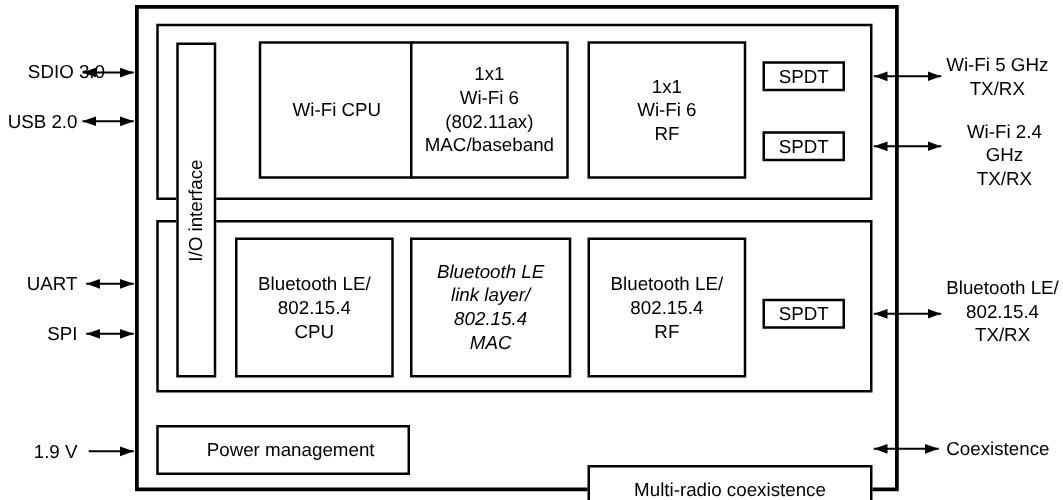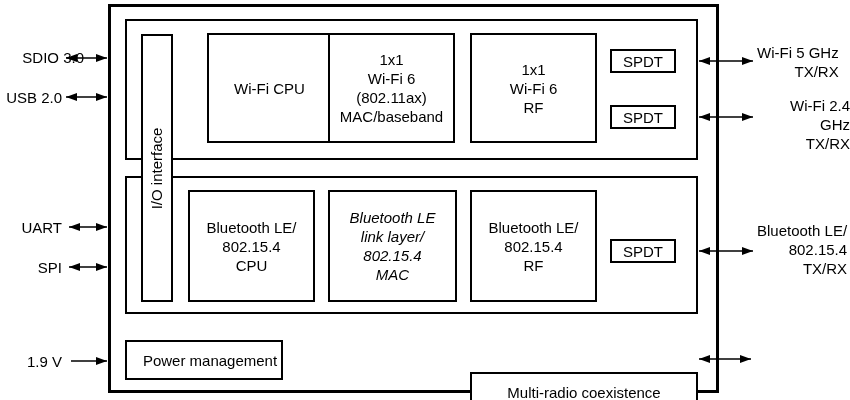--- a/index.html
+++ b/index.html
@@ -33,21 +33,21 @@
     transform: rotate(-90deg);
     transform-origin: center;
     white-space: nowrap;
   }
   .port-label {
     position: absolute;
     z-index: 4;
     white-space: pre-line;
   }
   .port-left  { text-align: right; }
-  .port-right { text-align: right; }
+  .port-right { text-align: center; }
   .arrows {
     position: absolute;
     left: 0; top: 0;
     z-index: 5;
     pointer-events: none;
   }
 </style>
 </head>
 <body>
 
@@ -78,36 +78,37 @@
 CPU</div>
   <div class="box block" style="left:328px; top:190px; width:129px; height:112px;font-style:italic;">Bluetooth LE
 link layer/
 802.15.4
 MAC</div>
   <div class="box block" style="left:470px; top:190px; width:127px; height:112px;">Bluetooth LE/
 802.15.4
 RF</div>
   <div class="box block" style="left:610px; top:239px; width:66px; height:24px;">SPDT</div>
 
-  <div class="box block" style="left:125px; top:340px; width:158px; height:40px;padding-left:12px;">Power management</div>
+  <div class="box block" style="left:125px; top:340px; width:203px; height:40px;padding-left:12px;">Power management</div>
   <div class="box block" style="left:470px; top:340px; width:228px; height:40px;margin-top:32px;">Multi-radio coexistence</div>
 
   <div class="port-label port-left" style="top:48px; right:766px;">SDIO 3.0</div>
   <div class="port-label port-left" style="top:88px; right:788px;">USB 2.0</div>
   <div class="port-label port-left" style="top:218px; right:788px;">UART</div>
   <div class="port-label port-left" style="top:258px; right:788px;">SPI</div>
   <div class="port-label port-left" style="top:352px; right:788px;">1.9 V</div>
 
   <div class="port-label port-right" style="top:43px; left:757px;">Wi-Fi 5 GHz
 TX/RX</div>
   <div class="port-label port-right" style="top:96px; left:757px;">Wi-Fi 2.4 GHz
 TX/RX</div>
   <div class="port-label port-right" style="top:221px; left:757px;">Bluetooth LE/
 802.15.4
 TX/RX</div>
+  <div class="port-label port-right" style="top:350px; left:757px;">Coexistence</div>
 
   <svg class="arrows" width="850" height="400" viewBox="0 0 850 400">
     <defs>
       <marker id="ah" viewBox="0 0 11 9" refX="11" refY="4.5" markerWidth="11" markerHeight="9" markerUnits="userSpaceOnUse" orient="auto-start-reverse">
         <path d="M0,0.6 L11,4.5 L0,8.4 Z" fill="#000000"></path>
       </marker>
     </defs>
     <line x1="66" y1="58" x2="107" y2="58" stroke="#000" stroke-width="1.7" marker-start="url(#ah)" marker-end="url(#ah)"></line>
     <line x1="66" y1="97" x2="107" y2="97" stroke="#000" stroke-width="1.7" marker-start="url(#ah)" marker-end="url(#ah)"></line>
     <line x1="69" y1="227" x2="107" y2="227" stroke="#000" stroke-width="1.7" marker-start="url(#ah)" marker-end="url(#ah)"></line>

